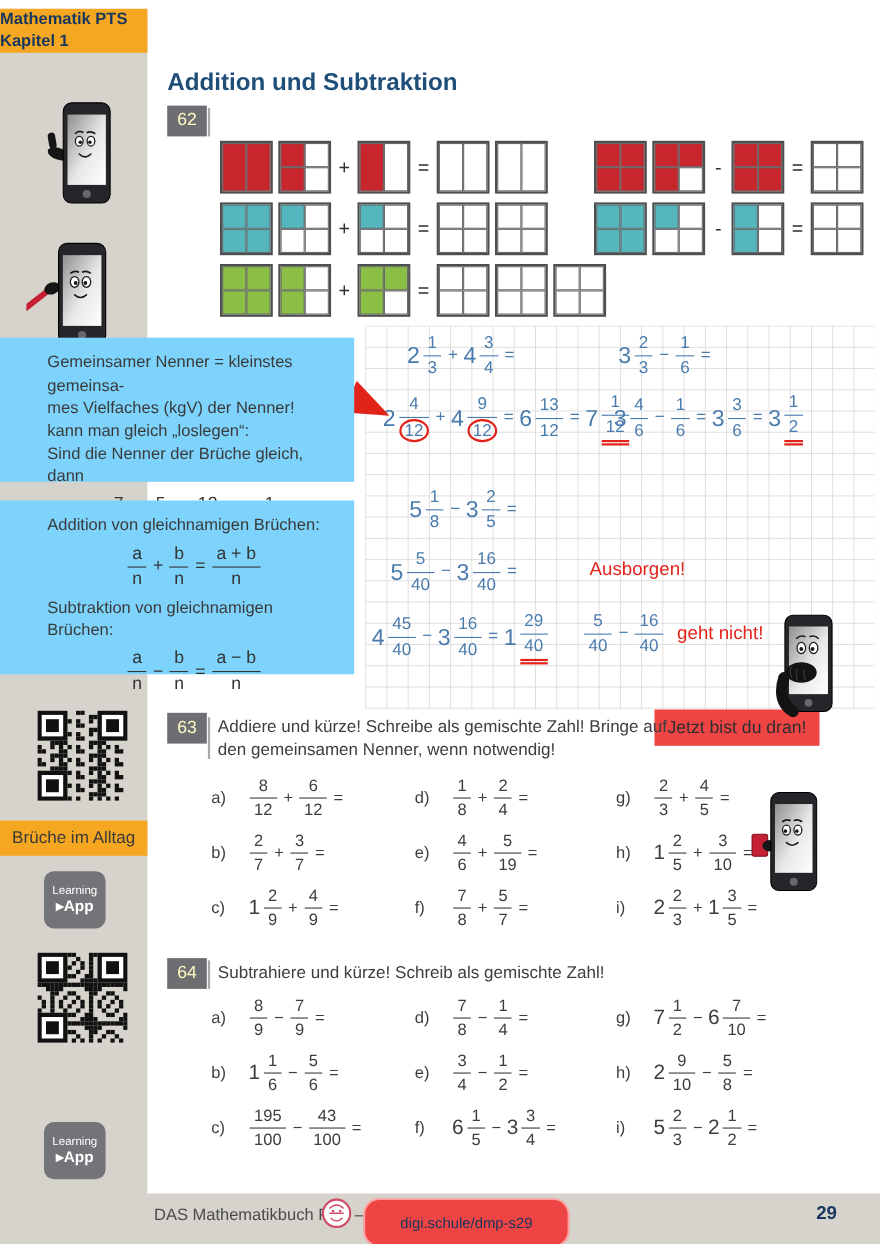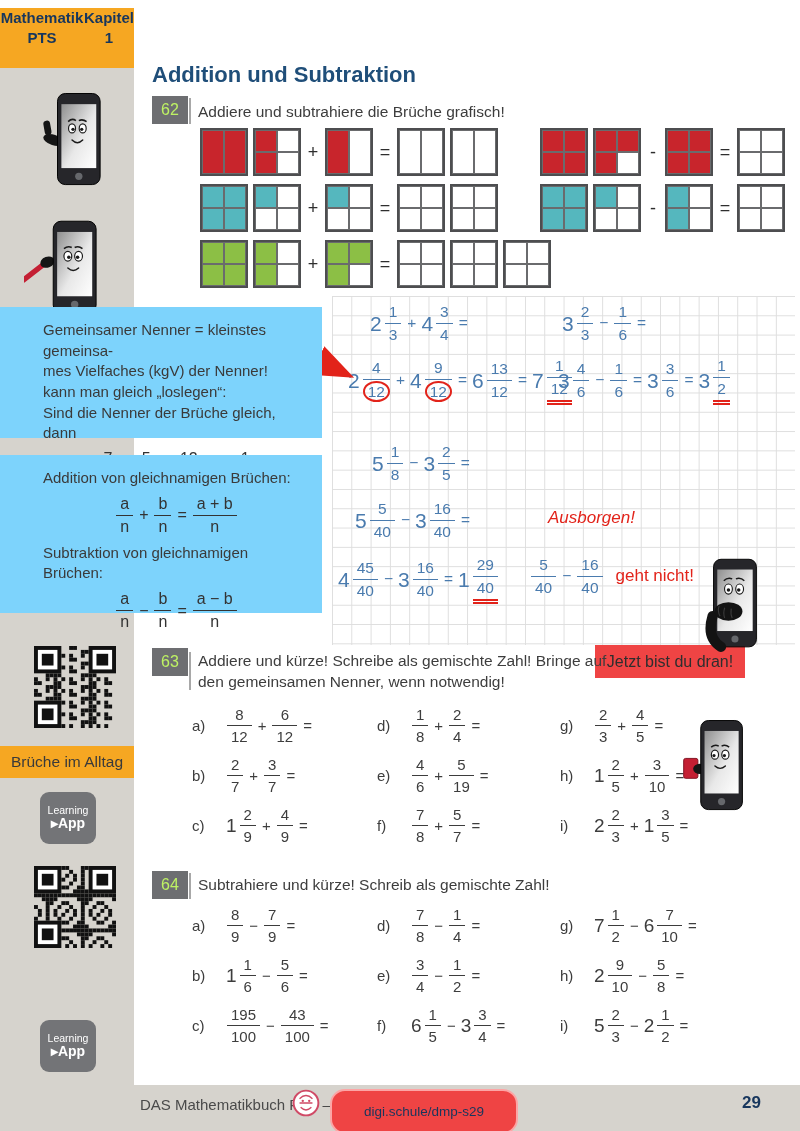--- a/index.html
+++ b/index.html
@@ -1,24 +1,24 @@
 <!DOCTYPE html>
 <html><head>
 <meta charset="utf-8">
 <style>
   html,body{margin:0;padding:0;background:#fff}
   .page{position:relative;width:800px;height:1131px;background:#fff;overflow:hidden;
         font-family:"Liberation Sans",sans-serif;color:#3d3d3d}
   .gray-strip{position:absolute;left:0;top:8px;width:134px;height:1123px;background:#d6d3cd}
   .footer-band{position:absolute;left:0;top:1085px;width:800px;height:46px;background:#d6d3cd}
-  .chapter-box{position:absolute;left:0;top:8px;width:134px;height:60px;background:#f6a722;
-        color:#17365d;font-weight:bold;font-size:15px;text-align:center;
-        display:flex;flex-direction:row;justify-content:center;line-height:1.35}
+  .chapter-box{position:absolute;left:0;top:8px;width:134px;height:40px;background:#f6a722;
+        color:#17365d;font-weight:bold;font-size:15px;
+        display:flex;flex-direction:column;justify-content:center;line-height:1.35}
   .page-title{position:absolute;left:152px;top:62px;font-size:22px;font-weight:bold;color:#1f4e79}
-  .badge{position:absolute;width:36px;height:28px;background:#6d6e71;color:#bef264;font-size:16px;
+  .badge{position:absolute;width:36px;height:28px;background:#6d6e71;color:#fef9c3;font-size:16px;
         display:flex;align-items:center;justify-content:center}
   .badge-rule{position:absolute;width:2px;background:#a8a8a8}
   .instr{position:absolute;font-size:15.5px;color:#3d3d3d;line-height:1.38}
 
   
   .mx{display:inline-flex;align-items:center;gap:2px}
   .whole{font-size:1.32em;line-height:1}
   .frac{display:inline-flex;flex-direction:column;text-align:center;line-height:1;margin:0 1px}
   .frac .n{padding:0 4px 3px;border-bottom:1.5px solid currentColor}
   .frac .d{padding:3px 4px 0}
@@ -139,21 +139,20 @@
     <circle cx="46" cy="39" r="1.8" fill="#1a1a1a"></circle>
       <circle cx="55" cy="39" r="1.8" fill="#1a1a1a"></circle>
     <path d="M41 30 q4 -3 8 -1" stroke="#1a1a1a" stroke-width="1.6" fill="none"></path>
     <path d="M52 29 q4 -2 8 1" stroke="#1a1a1a" stroke-width="1.6" fill="none"></path>
     <path d="M45 50 q5.5 5 11 0" stroke="#1a1a1a" stroke-width="1.5" fill="none" stroke-linecap="round"></path>
   </svg>
 
   <div class="page-title">Addition und Subtraktion</div>
   <div class="badge" style="left:152px;top:96px">62</div>
   <div class="badge-rule" style="left:189px;top:98px;height:26px"></div>
-  <div class="instr" style="left:198px;top:101px">Addiere und subtrahiere die Brüche grafisch!</div>
 
   <div class="dg-group" style="left:200px;top:128px">
       <div class="dg-row">
         <div class="sq h">
           <i style="background: rgb(200, 37, 44);"></i>
           <i style="background: rgb(200, 37, 44);"></i>
         </div>
         <div class="sq q">
           <i style="background: rgb(200, 37, 44);"></i>
           <i></i>
@@ -439,21 +438,21 @@
         <span class="op">−</span>
         <span class="mx">
           <span class="whole">3</span>
           <span class="frac">
             <span class="n">16</span>
             <span class="d">40</span>
           </span>
         </span>
         <span class="op">=</span>
       </div>
-      <div class="ws-line" style="left: 204px; top: 212px; font-style: italic;">
+      <div class="ws-line" style="left: 192px; top: 212px;">
         <span class="wtxt note">Ausborgen!</span>
       </div>
       <div class="ws-line" style="left: 6px; top: 261px;">
         <span class="mx">
           <span class="whole">4</span>
           <span class="frac">
             <span class="n">45</span>
             <span class="d">40</span>
           </span>
         </span>

